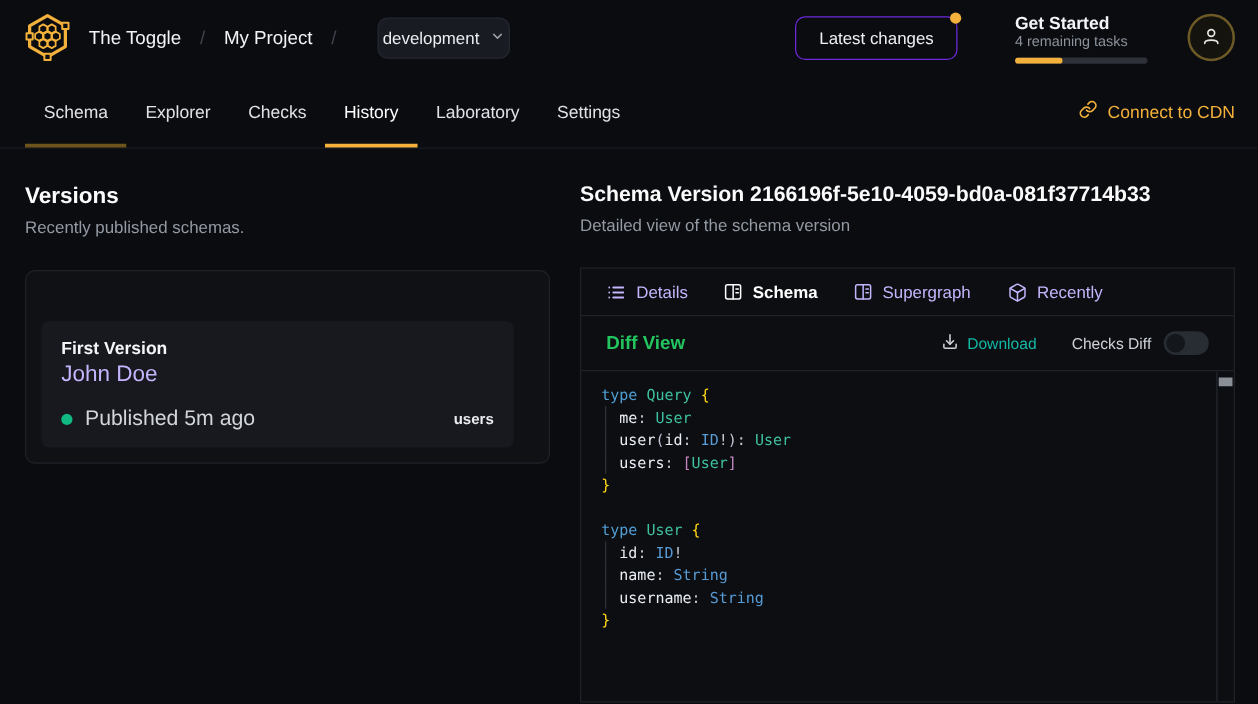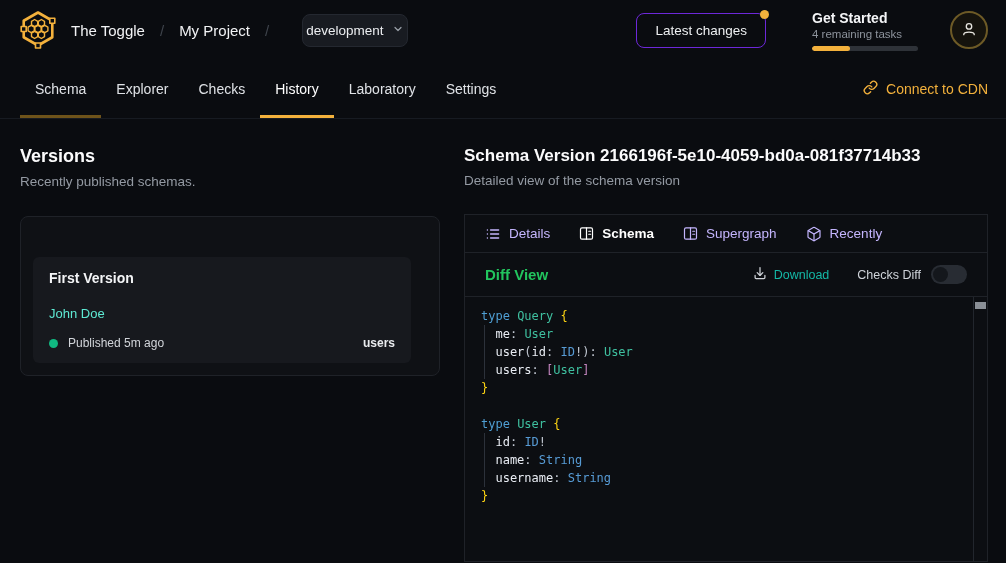--- a/index.html
+++ b/index.html
@@ -63,24 +63,24 @@
   .right-col { flex:1; padding:27px 18px 0 0; display:flex; flex-direction:column; }
   .sec-title { font-size:18px; font-weight:700; color:#fbfbfc; }
   .sec-sub { font-size:13.5px; color:#949aa3; margin-top:7px; }
 
   .versions-card {
     margin-top:27px; border:1px solid var(--border); background:#0f1115;
     border-radius:8px; padding:40px 28px 12px 12px;
   }
   .version-item { background:#17191e; border-radius:6px; padding:13px 16px; cursor:pointer; }
   .vi-name { font-size:14px; font-weight:600; color:#f4f5f7; }
-  .vi-author { font-size:13px; color:#5eead4; margin-top:20px; }
+  .vi-author { font-size:18px; color:#c4b5fd; margin-top:3px; }
   .vi-row { display:flex; align-items:center; margin-top:15px; }
   .vi-dot { width:9px; height:9px; border-radius:50%; background:var(--green); margin-right:10px; }
-  .vi-status { font-size:12px; color:#d2d5da; }
+  .vi-status { font-size:17px; color:#d2d5da; }
   .vi-service { margin-left:auto; font-size:12px; font-weight:700; color:#e9ebee; }
 
   .panel { margin-top:26px; border:1px solid var(--border); background:#0c0e12; flex:1; display:flex; flex-direction:column; overflow:hidden; }
   .panel-tabs { height:38px; flex:none; display:flex; align-items:center; gap:29px; padding-left:20px; border-bottom:1px solid var(--border); }
   .ptab { display:flex; align-items:center; gap:8px; font-size:13.5px; color:#c4b5fd; cursor:pointer; }
   .ptab.active { color:#ffffff; font-weight:600; }
   .ptab svg { display:block; }
 
   .diff-bar { height:44px; flex:none; display:flex; align-items:center; padding:0 20px; border-bottom:1px solid var(--border); }
   .diff-title { font-size:15px; font-weight:700; color:#22c55e; }

